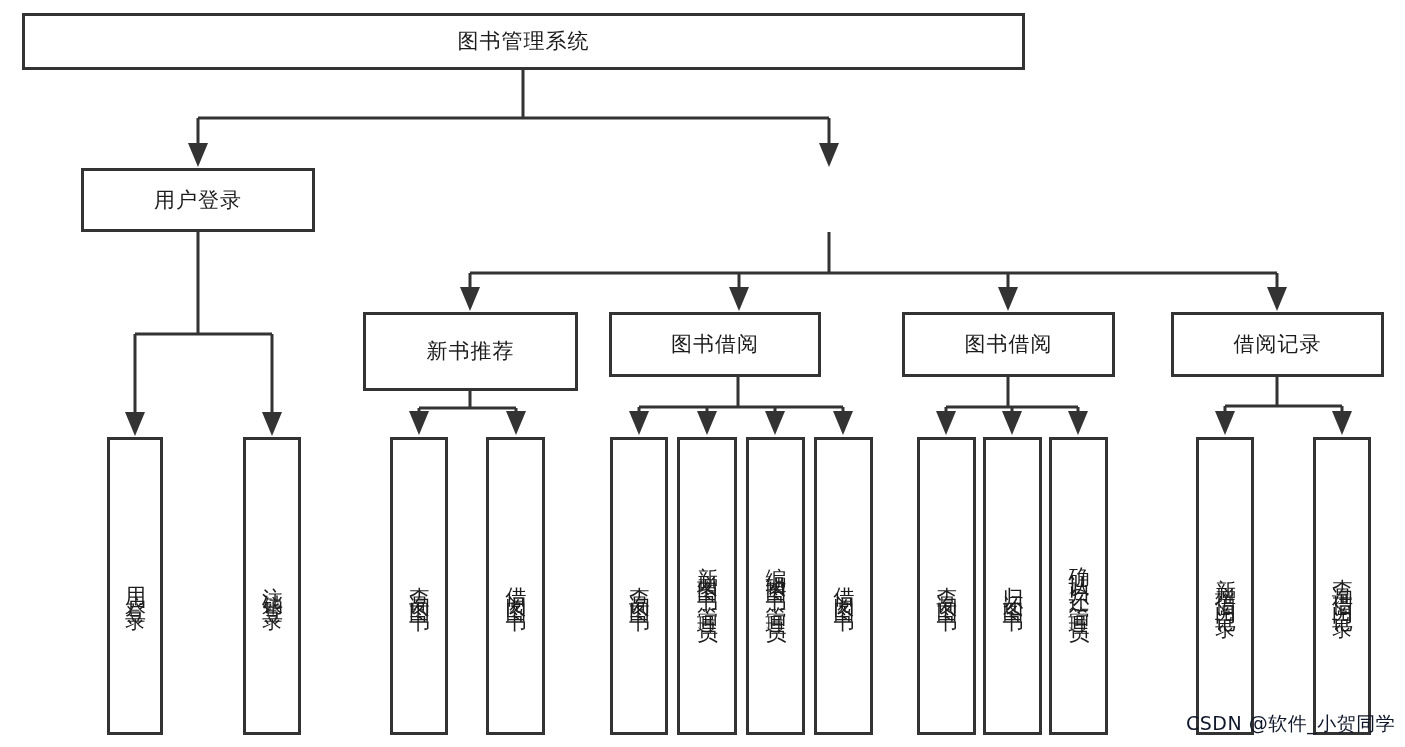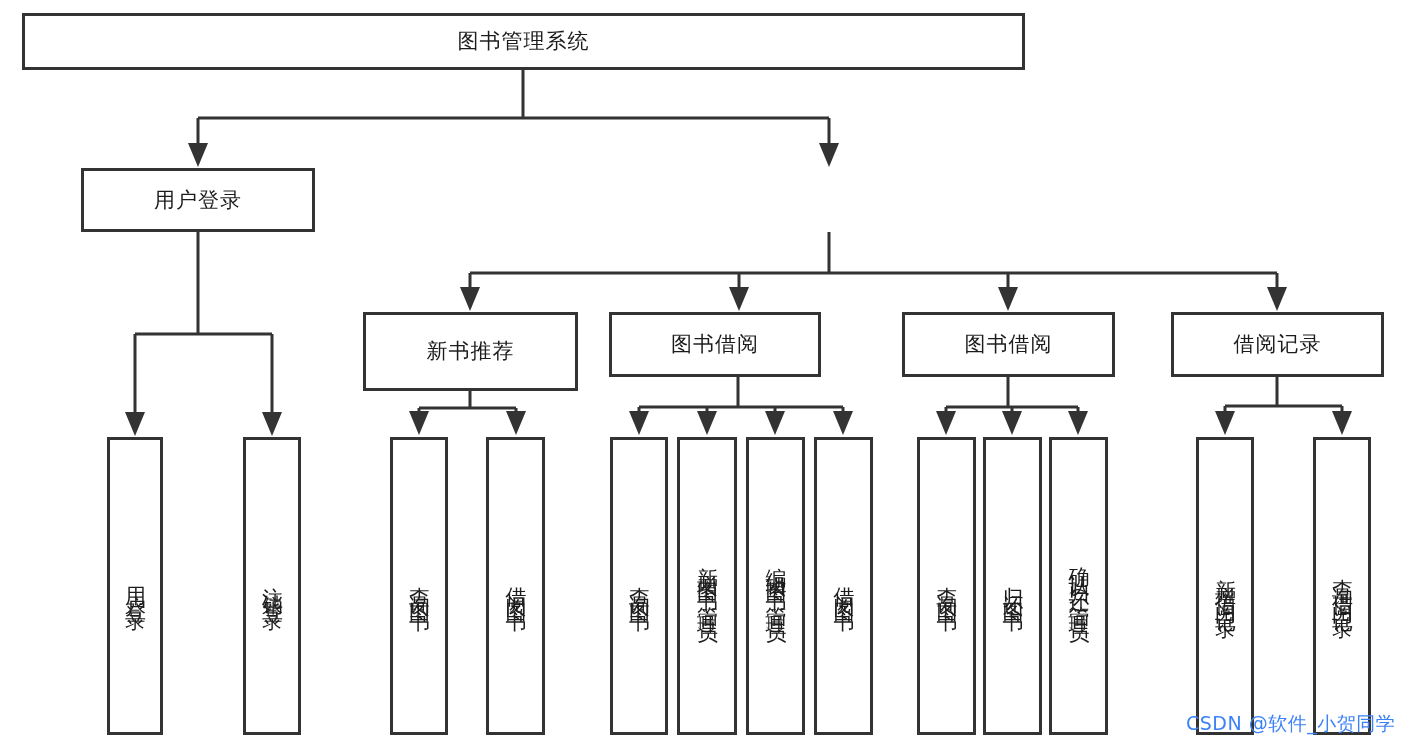--- a/index.html
+++ b/index.html
@@ -31,21 +31,21 @@
     text-orientation:mixed;
     letter-spacing:8px;
     white-space:normal;
   }
   #watermark{
     position:absolute;
     left:1186px;top:711px;
     z-index:3;
     font-size:19px;
     letter-spacing:0.5px;
-    color:#3b82f6;
+    color:#0f172a;
     white-space:nowrap;
   }
 </style>
 </head>
 <body>
 
 <div id="stage">
 
   <svg id="wires" width="1405" height="747" viewBox="0 0 1405 747">
     <path fill="none" stroke="#333333" stroke-width="3" d="M523 70 V118 M198 118 H829 M198 118 V150 M829 118 V150

